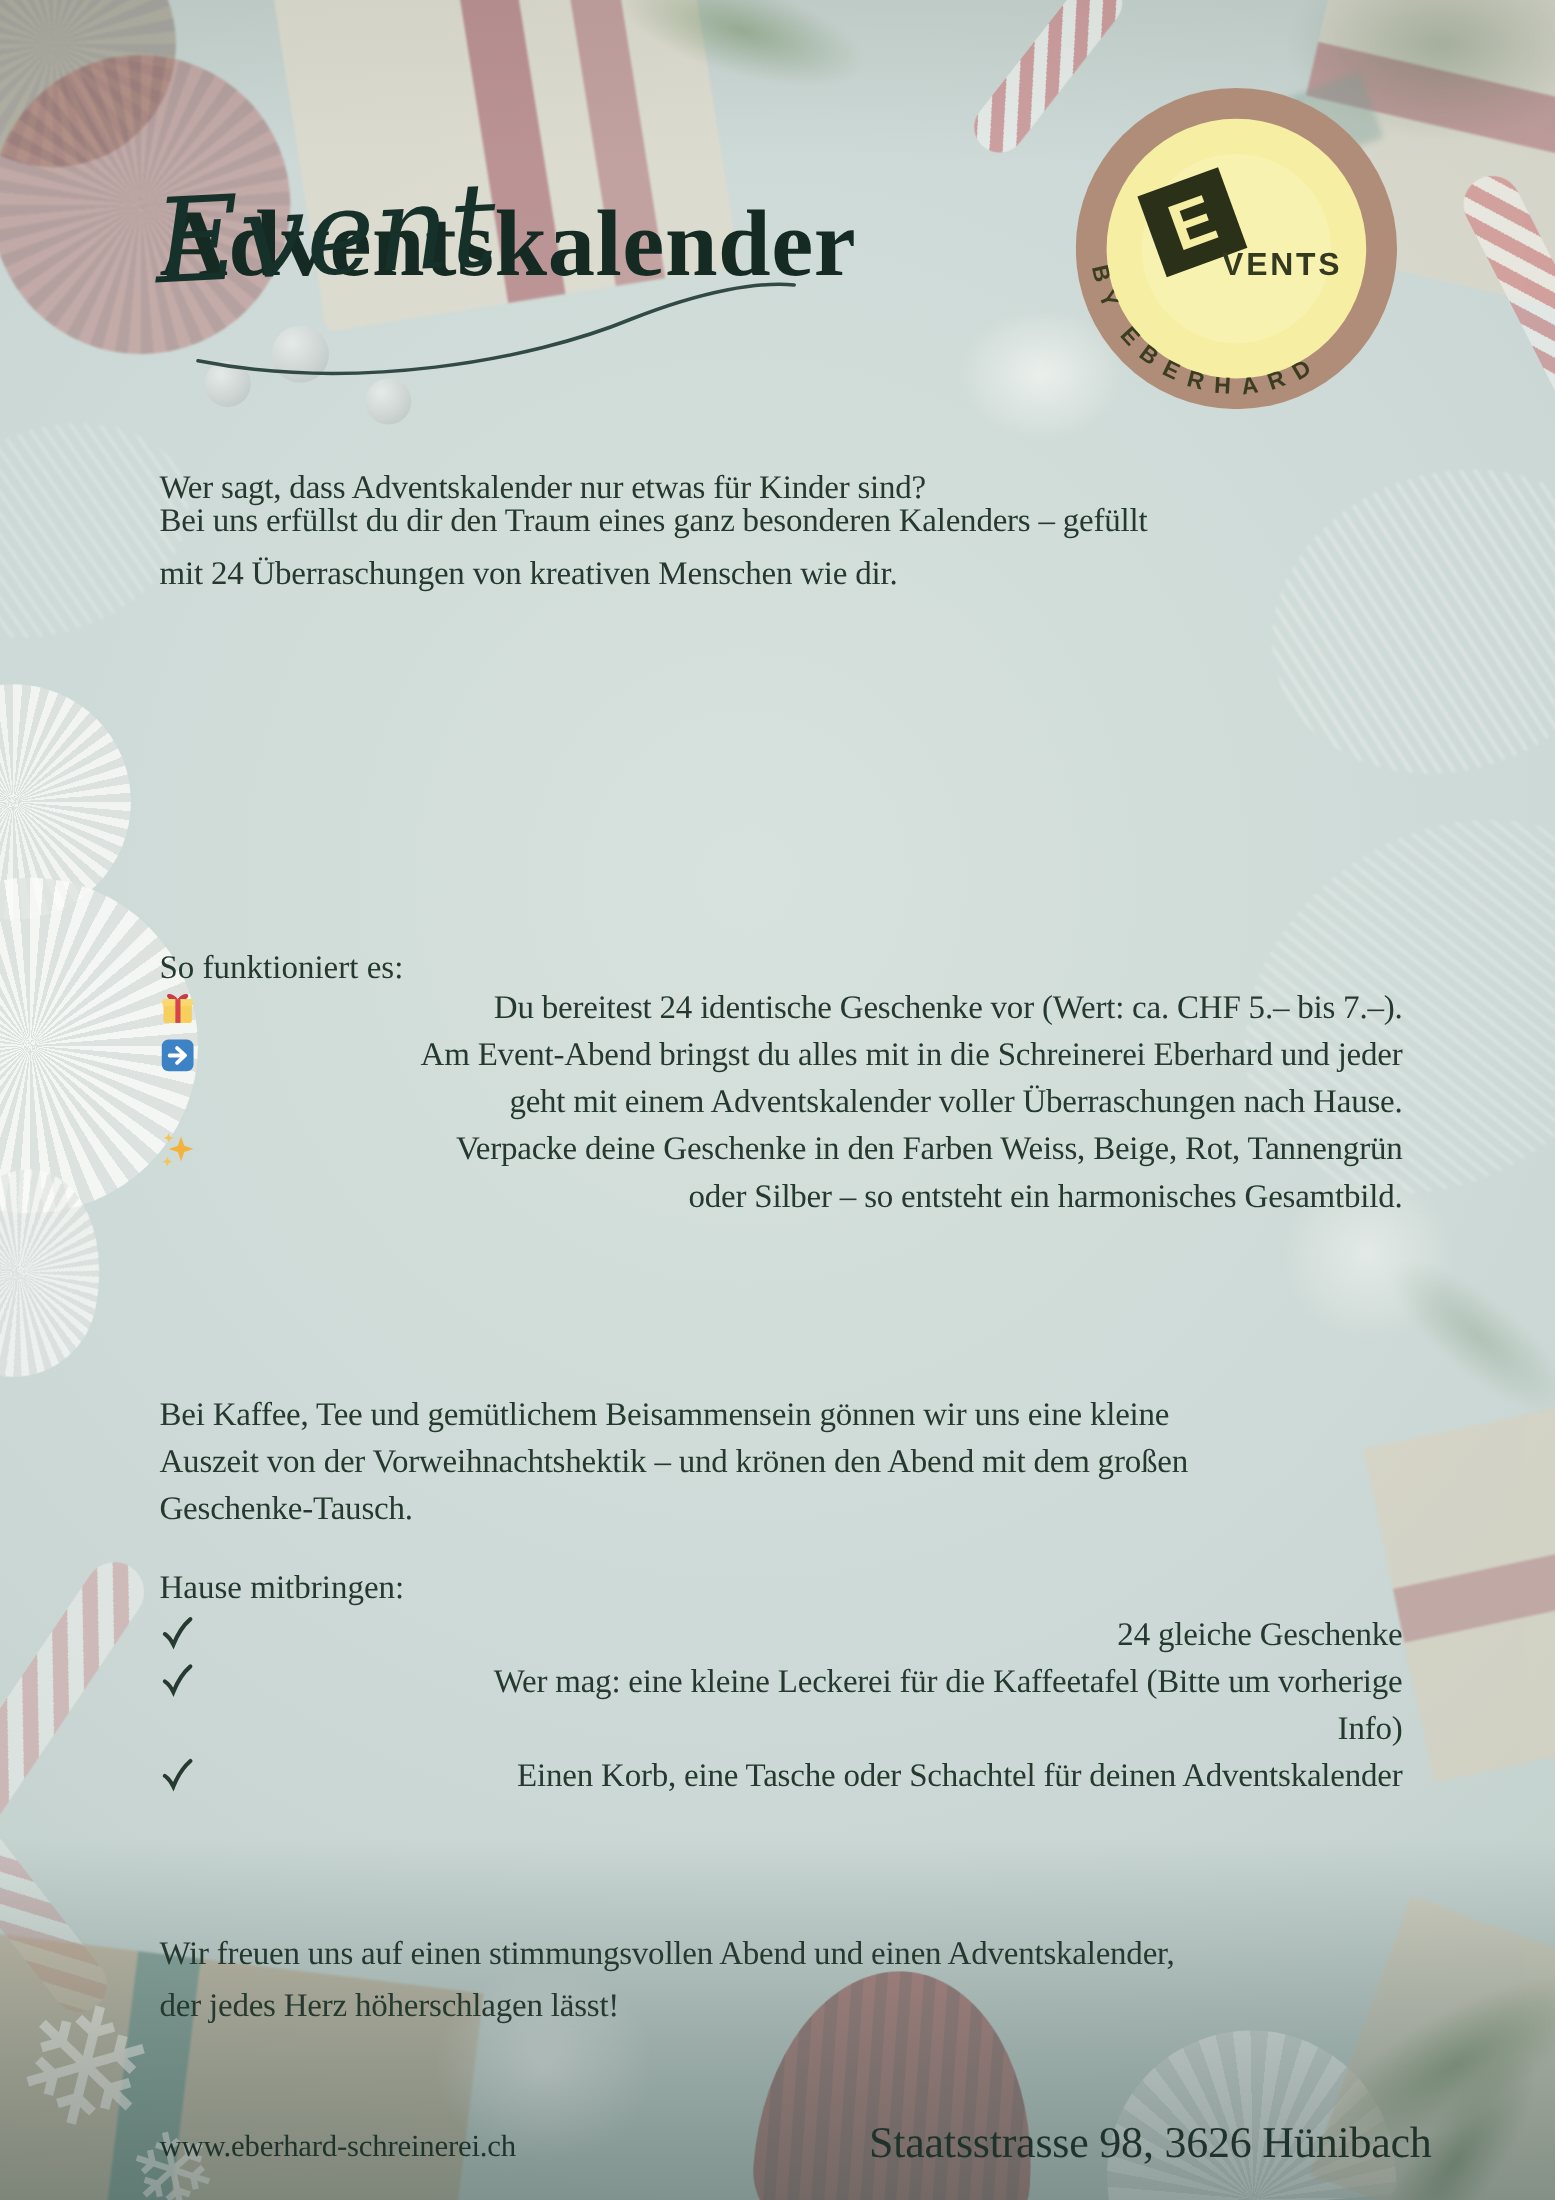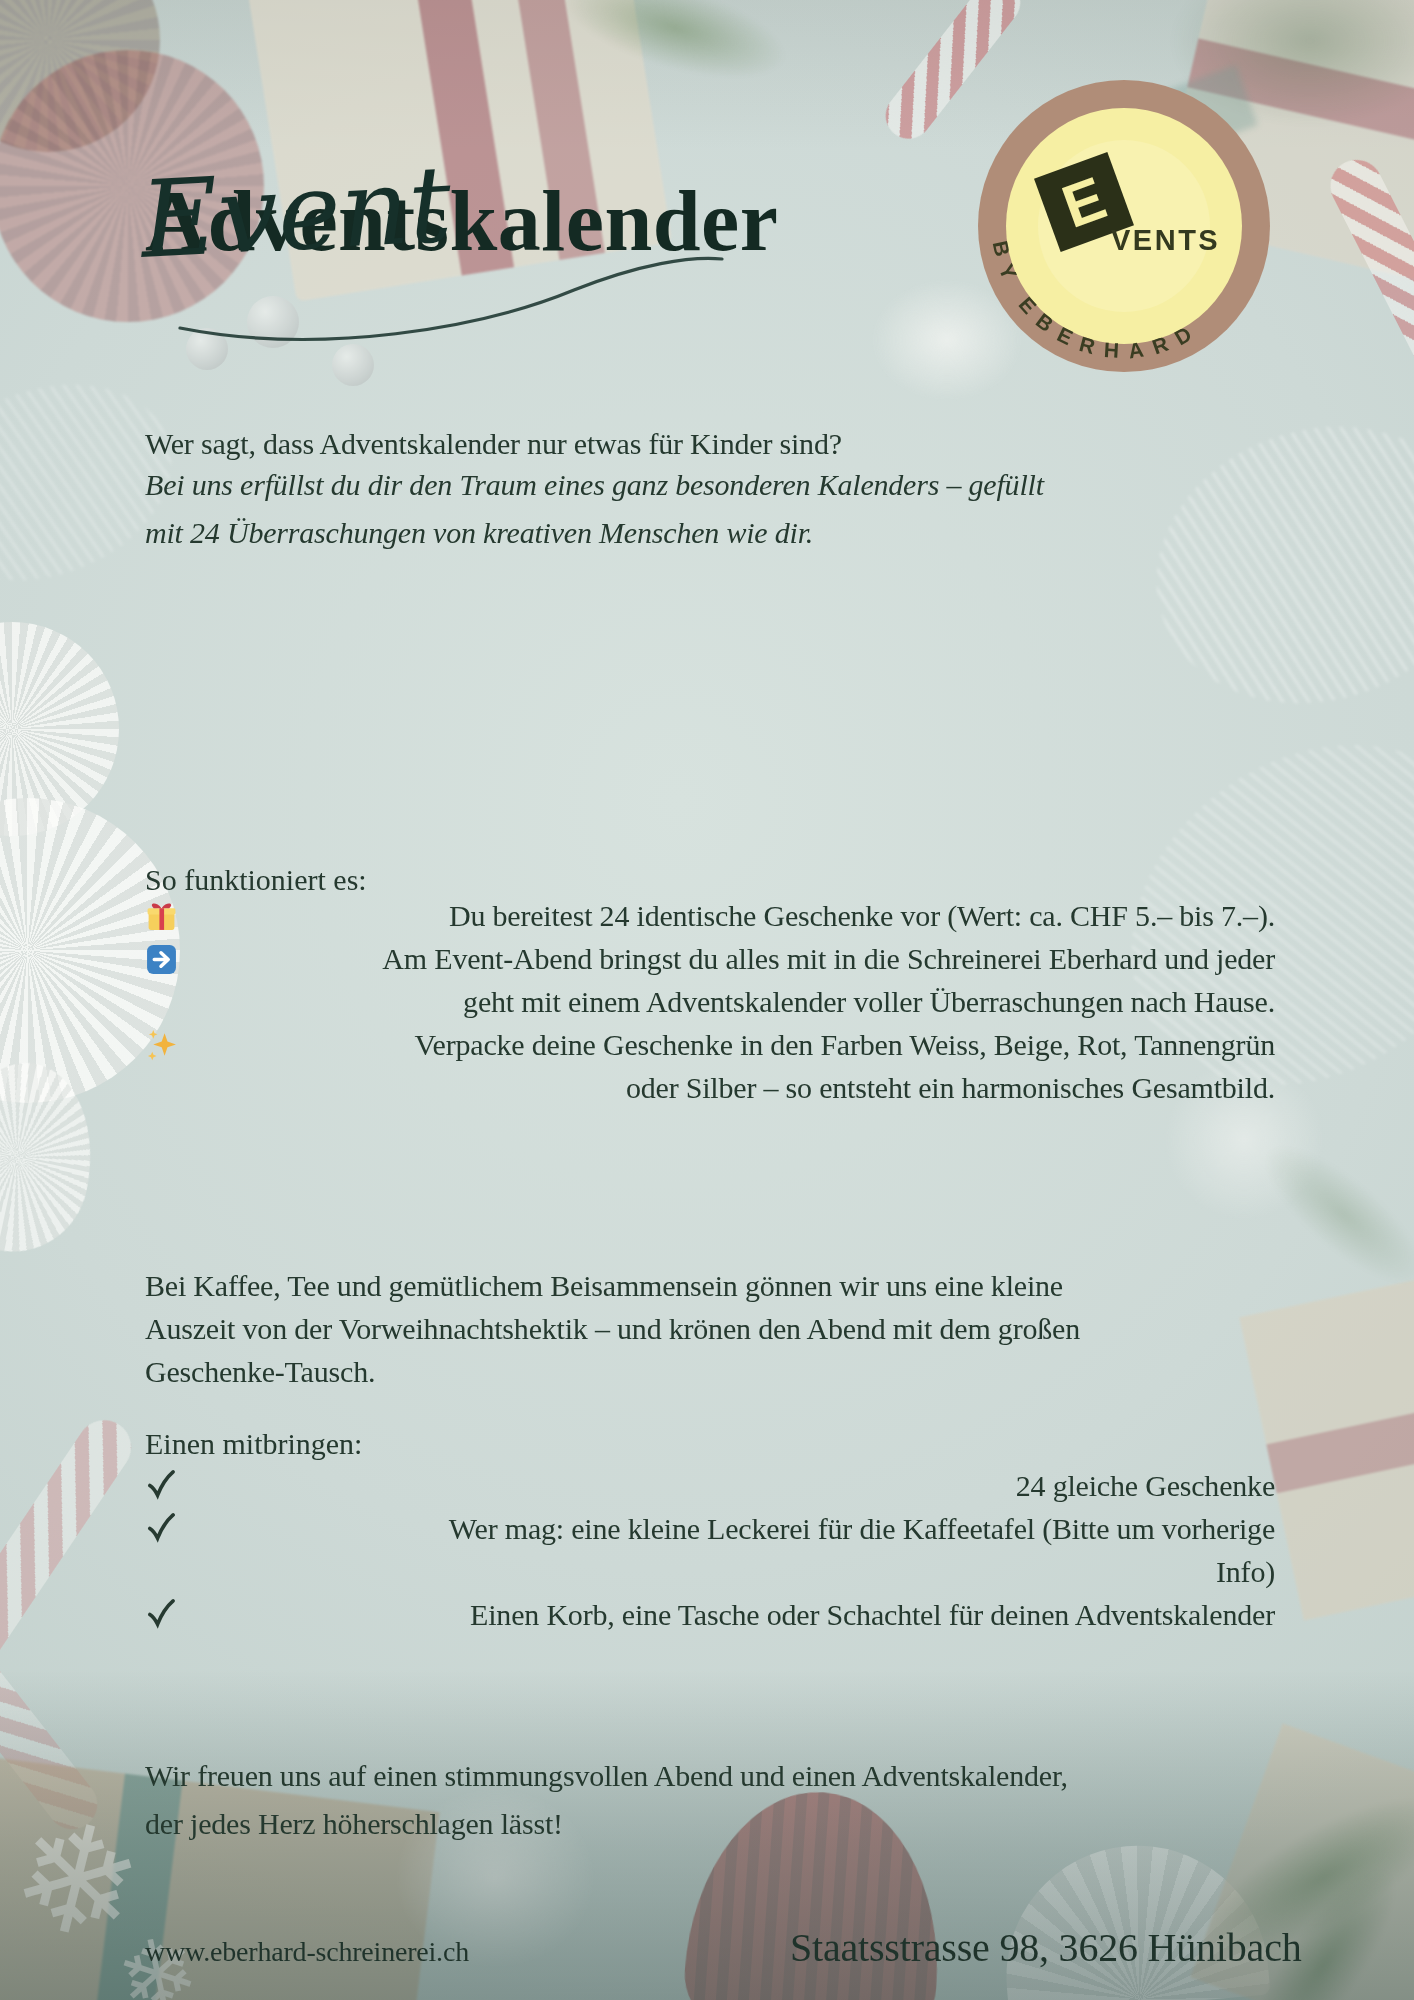--- a/index.html
+++ b/index.html
@@ -83,21 +83,21 @@
   
   .content{position:absolute;inset:0;z-index:2;color:#22372e;}
   .abs{position:absolute;}
   .title{left:145px;top:120px;font-size:86px;line-height:1;font-weight:700;color:#142a23;letter-spacing:.5px;}
   .script{left:138px;top:168px;font-family:"DejaVu Serif", serif;font-style:italic;font-size:106px;line-height:1;
     color:#16302a;transform:rotate(-3deg);transform-origin:left top;}
   .swash{left:142px;top:228px;width:610px;height:135px;}
   .logo-box{left:978px;top:80px;width:292px;height:292px;}
   .para{font-size:30px;white-space:pre-line;letter-spacing:-.2px;color:#25392f;}
   .p1{left:145px;top:392px;line-height:44px;}
-  .p2{left:145px;top:431px;line-height:48px;font-style:italic;}
+  .p2{left:145px;top:420px;line-height:48px;}
   .details{left:145px;top:590px;display:grid;grid-template-columns:365px 680px;
     font-size:32px;font-weight:700;line-height:50px;letter-spacing:1px;color:#1e332b;white-space:pre-line;}
   .how-h{left:145px;top:858px;font-size:30px;line-height:44px;color:#25392f;}
   .list{left:145px;top:894px;width:1130px;font-size:30px;line-height:44px;color:#25392f;}
   .list.tight{line-height:43px;text-align:right;}
   .list-item{position:relative;}
   .list-item .txt{display:block;padding-left:47px;white-space:pre-line;letter-spacing:-.2px;}
   .item-icon{position:absolute;left:0;top:6px;width:33px;height:33px;}
   .bring-list .item-icon{top:5px;width:31px;height:31px;}
   .gathering{left:145px;top:1234px;line-height:43px;}
@@ -206,21 +206,21 @@
         </svg>
         <span class="txt">Verpacke deine Geschenke in den Farben Weiss, Beige, Rot, Tannengrün
 oder Silber – so entsteht ein harmonisches Gesamtbild.</span>
       </div>
     </div>
 
     <p class="abs para gathering">Bei Kaffee, Tee und gemütlichem Beisammensein gönnen wir uns eine kleine
 Auszeit von der Vorweihnachtshektik – und krönen den Abend mit dem großen
 Geschenke-Tausch.</p>
 
-    <div class="abs bring-h">Einen mitbringen:</div>
+    <div class="abs bring-h">Hause mitbringen:</div>
     <div class="abs list tight bring-list">
       <div class="list-item">
         <svg class="item-icon" viewBox="0 0 32 32">
           <path d="M5 17 C8 19 11 23 13 27 C17 17 22 9 29 3" fill="none" stroke="#263a31" stroke-width="3.8" stroke-linecap="round"></path>
         </svg>
         <span class="txt">24 gleiche Geschenke</span>
       </div>
       <div class="list-item">
         <svg class="item-icon" viewBox="0 0 32 32">
           <path d="M5 17 C8 19 11 23 13 27 C17 17 22 9 29 3" fill="none" stroke="#263a31" stroke-width="3.8" stroke-linecap="round"></path>

